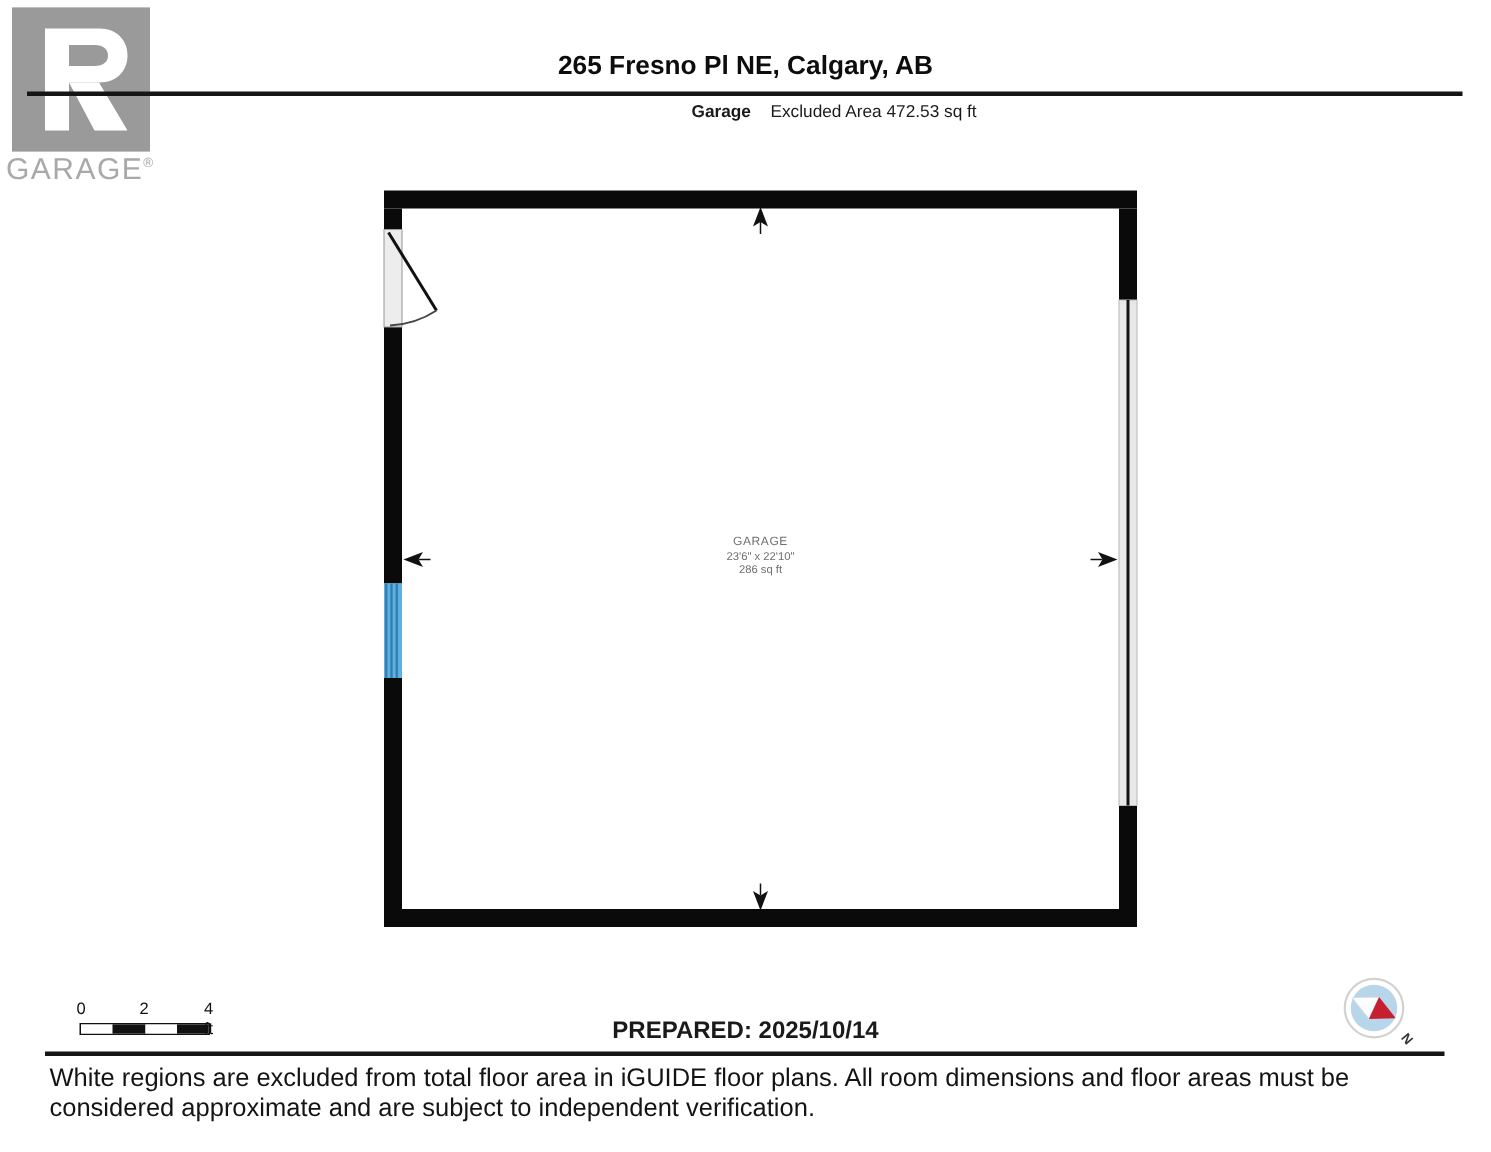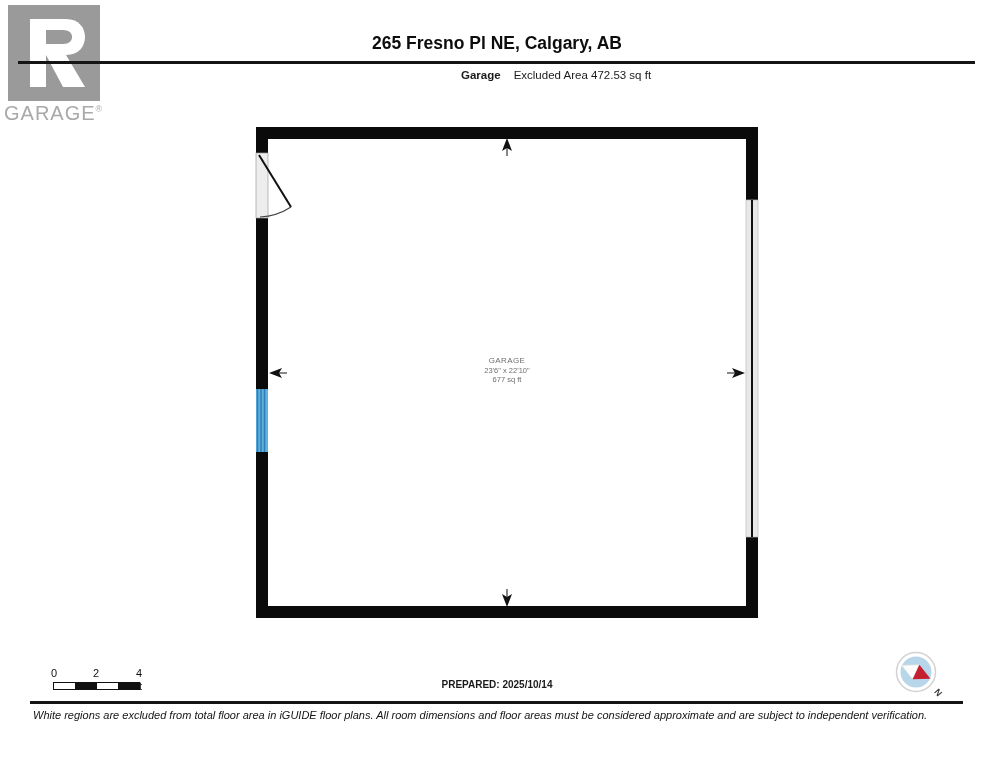--- a/index.html
+++ b/index.html
@@ -26,24 +26,24 @@
 
   
   .tick{top:667px;width:14px;text-align:center;font-size:11px;color:#111;}
   .tick0{left:47px;} .tick2{left:89px;} .tick4{left:132px;}
   .scale-bar{left:53px;top:682px;width:87px;height:8px;border:1px solid #111;display:flex;box-sizing:border-box;}
   .scale-bar .seg{flex:1 1 25%;height:100%;}
   .seg-w{background:#ffffff;} .seg-b{background:#111111;}
   .scale-unit{left:136px;top:680px;font-size:11px;color:#111;}
 
   
-  .prepared{left:0;right:0;top:679px;text-align:center;font-size:10px;font-weight:700;color:#1a1a1a;}
+  .prepared{left:0;right:0;top:679px;text-align:center;font-size:16px;font-weight:700;color:#1a1a1a;}
   .compass-svg{left:891px;top:648px;width:64px;height:56px;}
   .rule-bottom{left:30px;top:701px;width:933px;height:3px;background:#151515;}
-  .disclaimer{left:33px;top:709px;width:945px;font-size:11px;color:#141414;font-style:italic;}
+  .disclaimer{left:33px;top:709px;width:945px;font-size:17px;color:#141414;}
 </style>
 </head>
 <body>
 
 <div class="abs logo-box">
   <svg width="92" height="96" viewBox="0 0 92 96">
     <rect x="0" y="0" width="92" height="96" fill="#9a9a9a"></rect>
     <rect x="22" y="14" width="16" height="68" fill="#ffffff"></rect>
     <path d="M38,14 h20 c13,0 19,9 19,18 c0,9 -6,18 -19,18 h-20 z" fill="#ffffff"></path>
     <path d="M38,25 h17 c6,0 9,3 9,7 c0,4 -3,7 -9,7 h-17 z" fill="#9a9a9a"></path>
@@ -87,21 +87,21 @@
   <line x1="507" y1="597" x2="507" y2="589" stroke="#111" stroke-width="1"></line>
   <polygon points="269,373 282,368 279,373 282,378" fill="#111"></polygon>
   <line x1="279" y1="373" x2="287" y2="373" stroke="#111" stroke-width="1"></line>
   <polygon points="745,373 732,368 735,373 732,378" fill="#111"></polygon>
   <line x1="735" y1="373" x2="727" y2="373" stroke="#111" stroke-width="1"></line>
 </svg>
 
 <div class="abs room-label">
   <div class="room-name">GARAGE</div>
   <div class="room-dims">23'6" x 22'10"</div>
-  <div class="room-area">677 sq ft</div>
+  <div class="room-area">286 sq ft</div>
 </div>
 
 <div class="abs tick tick0">0</div>
 <div class="abs tick tick2">2</div>
 <div class="abs tick tick4">4</div>
 <div class="abs scale-bar">
   <div class="seg seg-w"></div>
   <div class="seg seg-b"></div>
   <div class="seg seg-w"></div>
   <div class="seg seg-b"></div>

